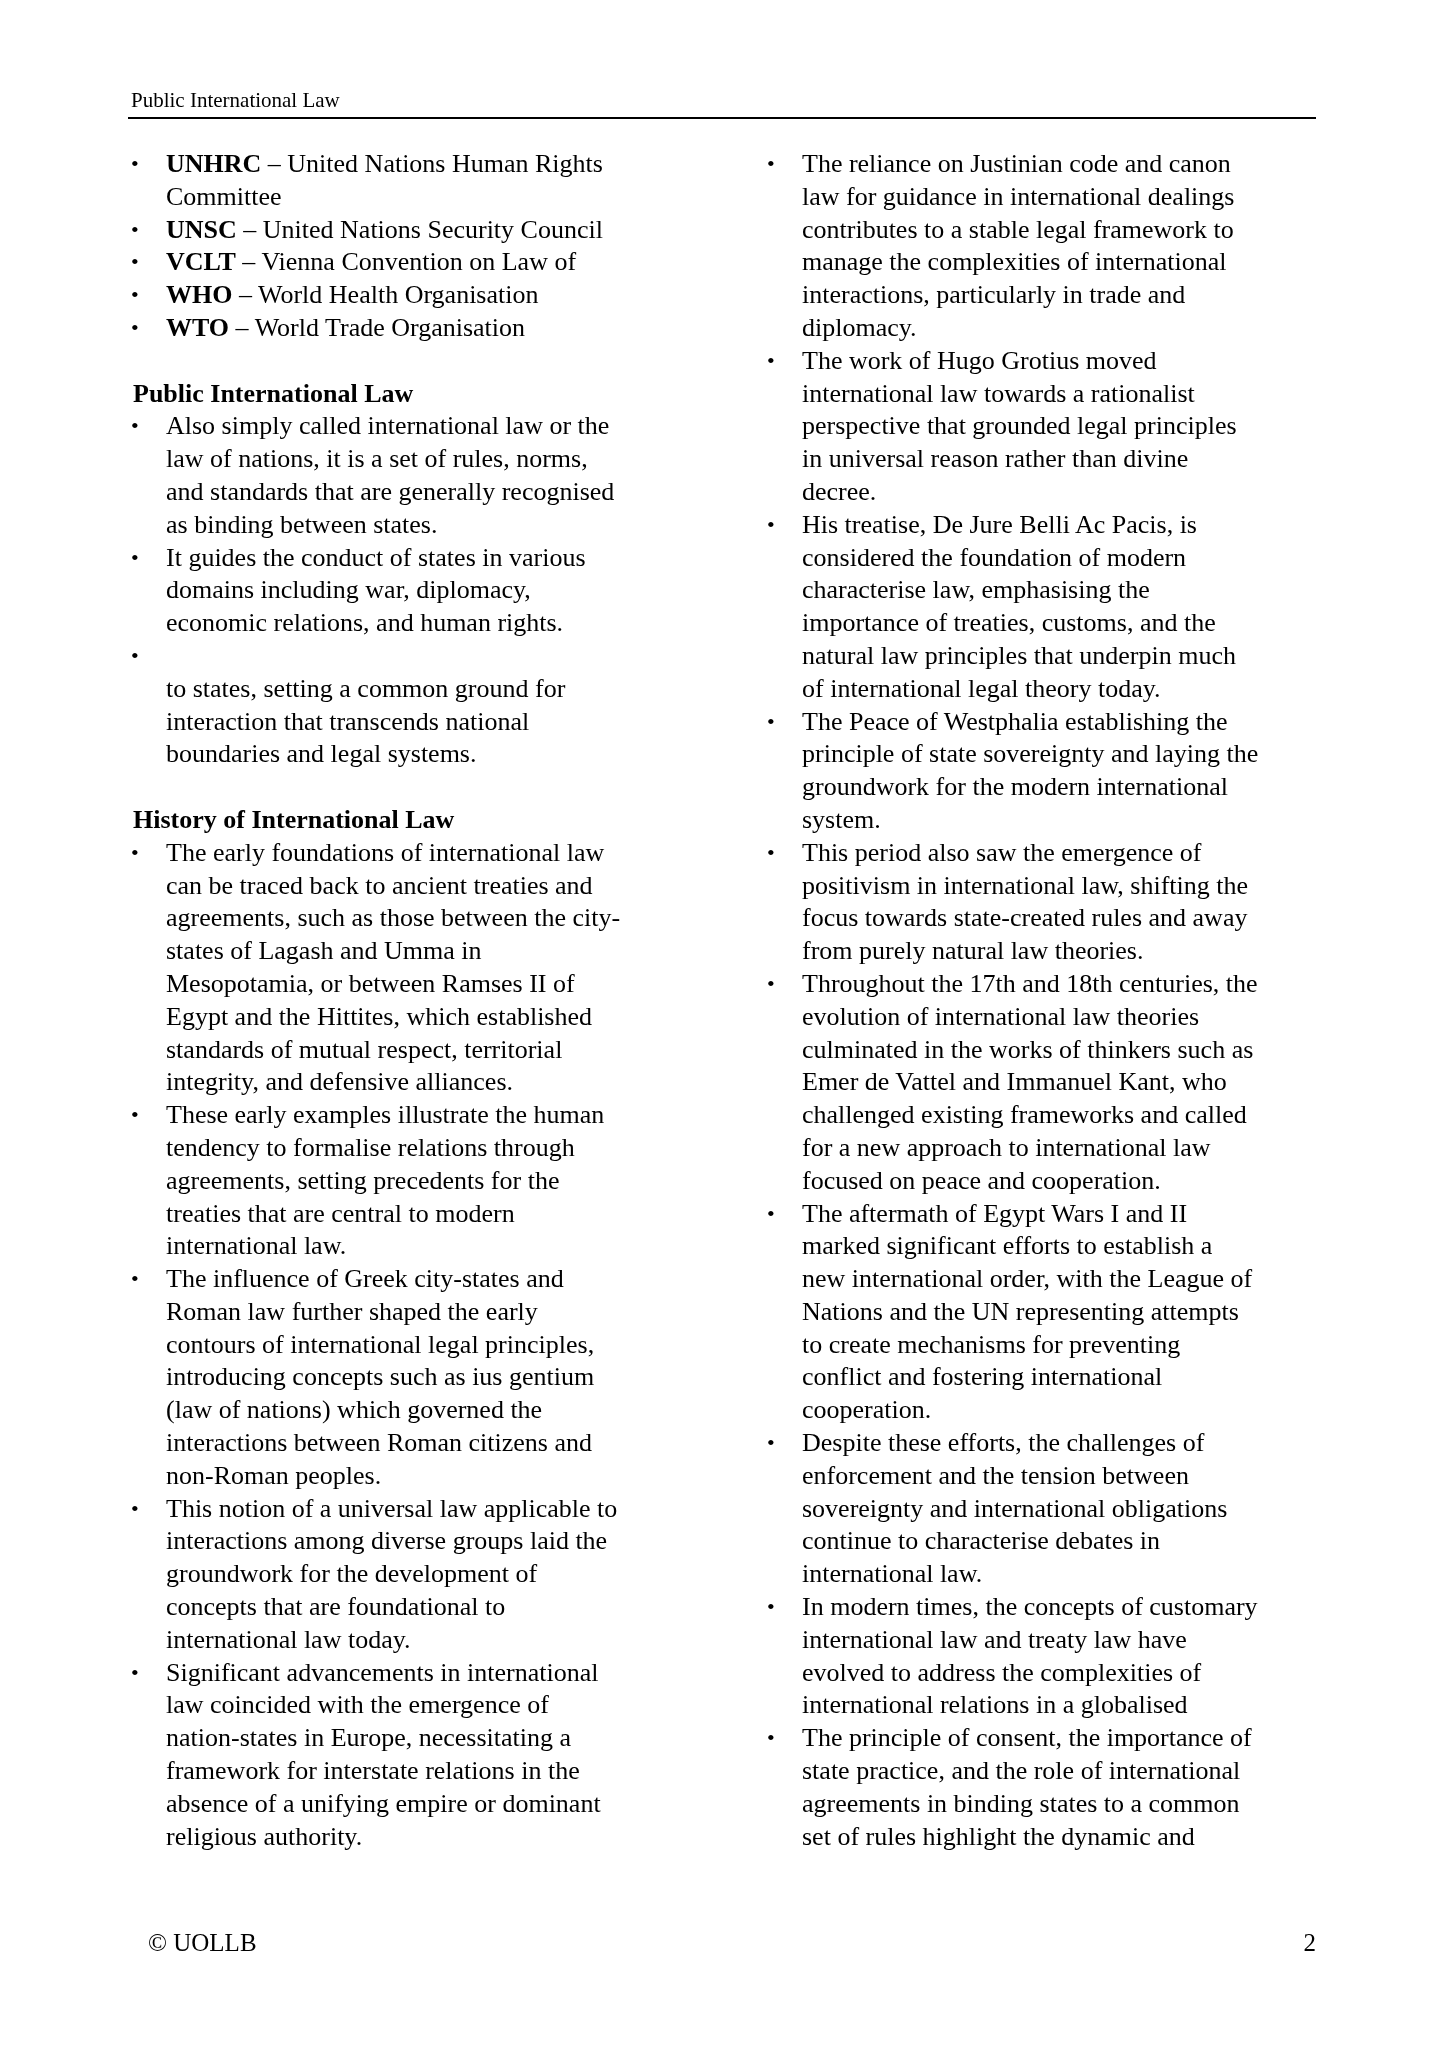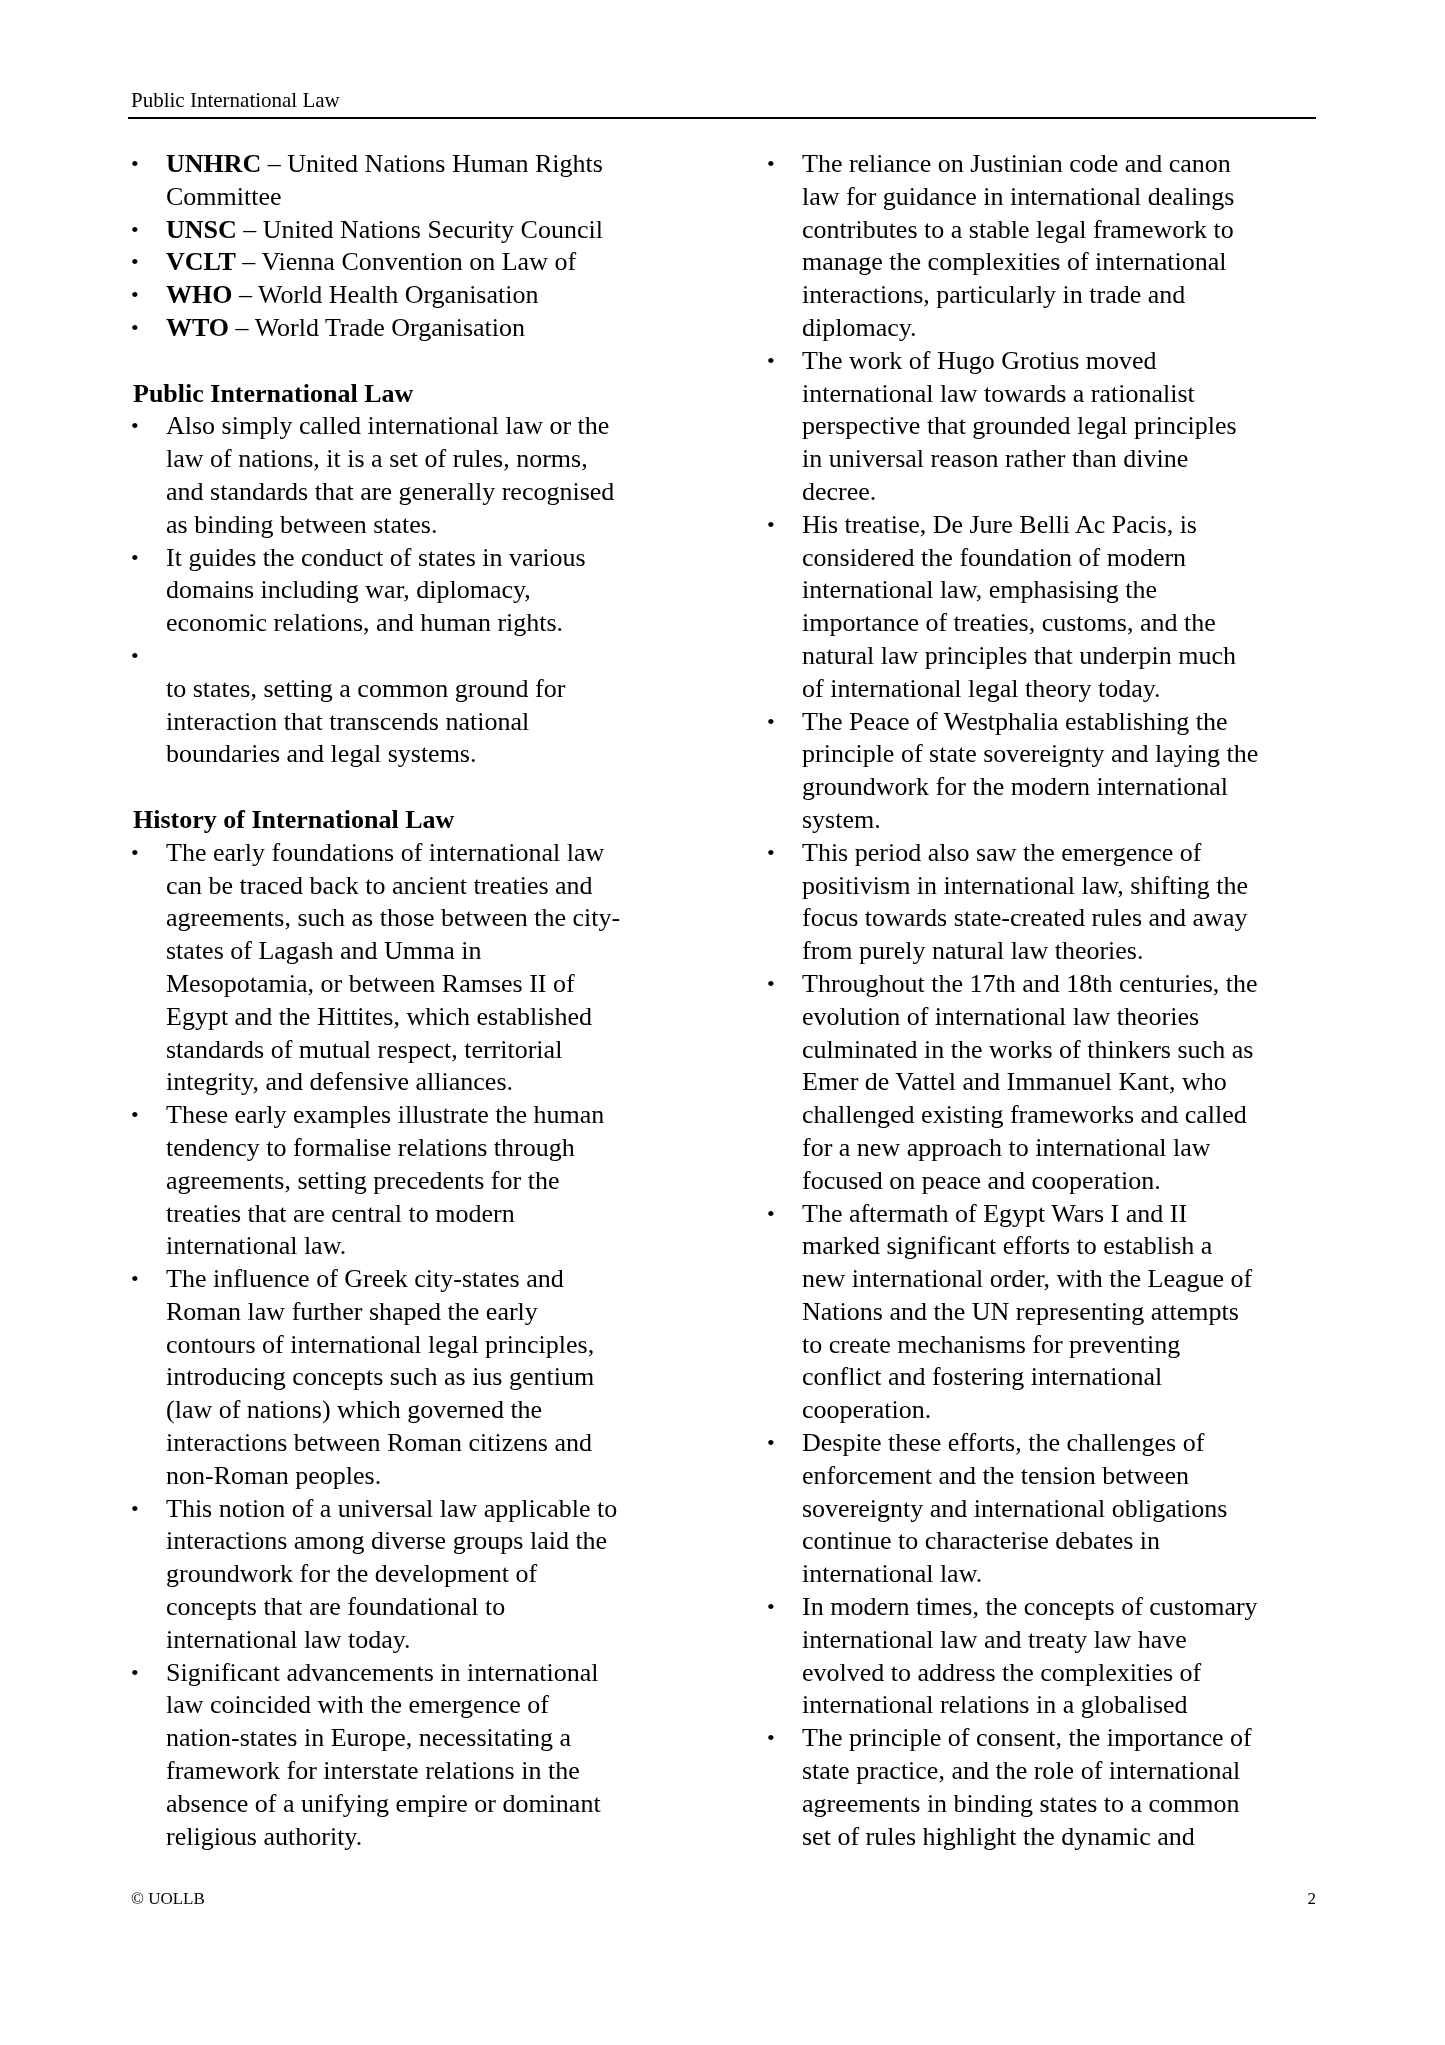--- a/index.html
+++ b/index.html
@@ -9,21 +9,21 @@
   .header-rule { position: absolute; left: 128px; top: 117px; width: 1188px; height: 2px; background: #000; }
   .column { position: absolute; top: 148px; width: 560px; }
   .col-left { left: 131px; }
   .col-right { left: 767px; }
   .line { position: relative; height: 32.8px; line-height: 32.8px; font-size: 26px; white-space: nowrap; }
   .line .bullet { position: absolute; left: 0; top: 0; font-size: 22px; }
   .line .txt { position: absolute; left: 35px; top: 0; }
   .line .bold { font-weight: bold; }
   .line.heading .txt { left: 2px; font-weight: bold; }
   .line.blank { }
-  .footer { position: absolute; top: 1886px; font-size: 17px; line-height: 26px; }
+  .footer { position: absolute; top: 1930px; font-size: 25px; line-height: 26px; margin-left: 17px; }
   .footer-left { left: 131px; }
   .footer-right { right: 129px; }
 </style>
 </head>
 <body>
 
 <div class="running-header">Public International Law</div>
 <div class="header-rule"></div>
 
 <div class="column col-left" id="col-left">
@@ -229,21 +229,21 @@
       <span class="txt">decree.</span>
     </div>
     <div class="line">
       <span class="bullet">•</span>
       <span class="txt">His treatise, De Jure Belli Ac Pacis, is</span>
     </div>
     <div class="line">
       <span class="txt">considered the foundation of modern</span>
     </div>
     <div class="line">
-      <span class="txt">international law, emphasising the</span>
+      <span class="txt">characterise law, emphasising the</span>
     </div>
     <div class="line">
       <span class="txt">importance of treaties, customs, and the</span>
     </div>
     <div class="line">
       <span class="txt">natural law principles that underpin much</span>
     </div>
     <div class="line">
       <span class="txt">of international legal theory today.</span>
     </div>

